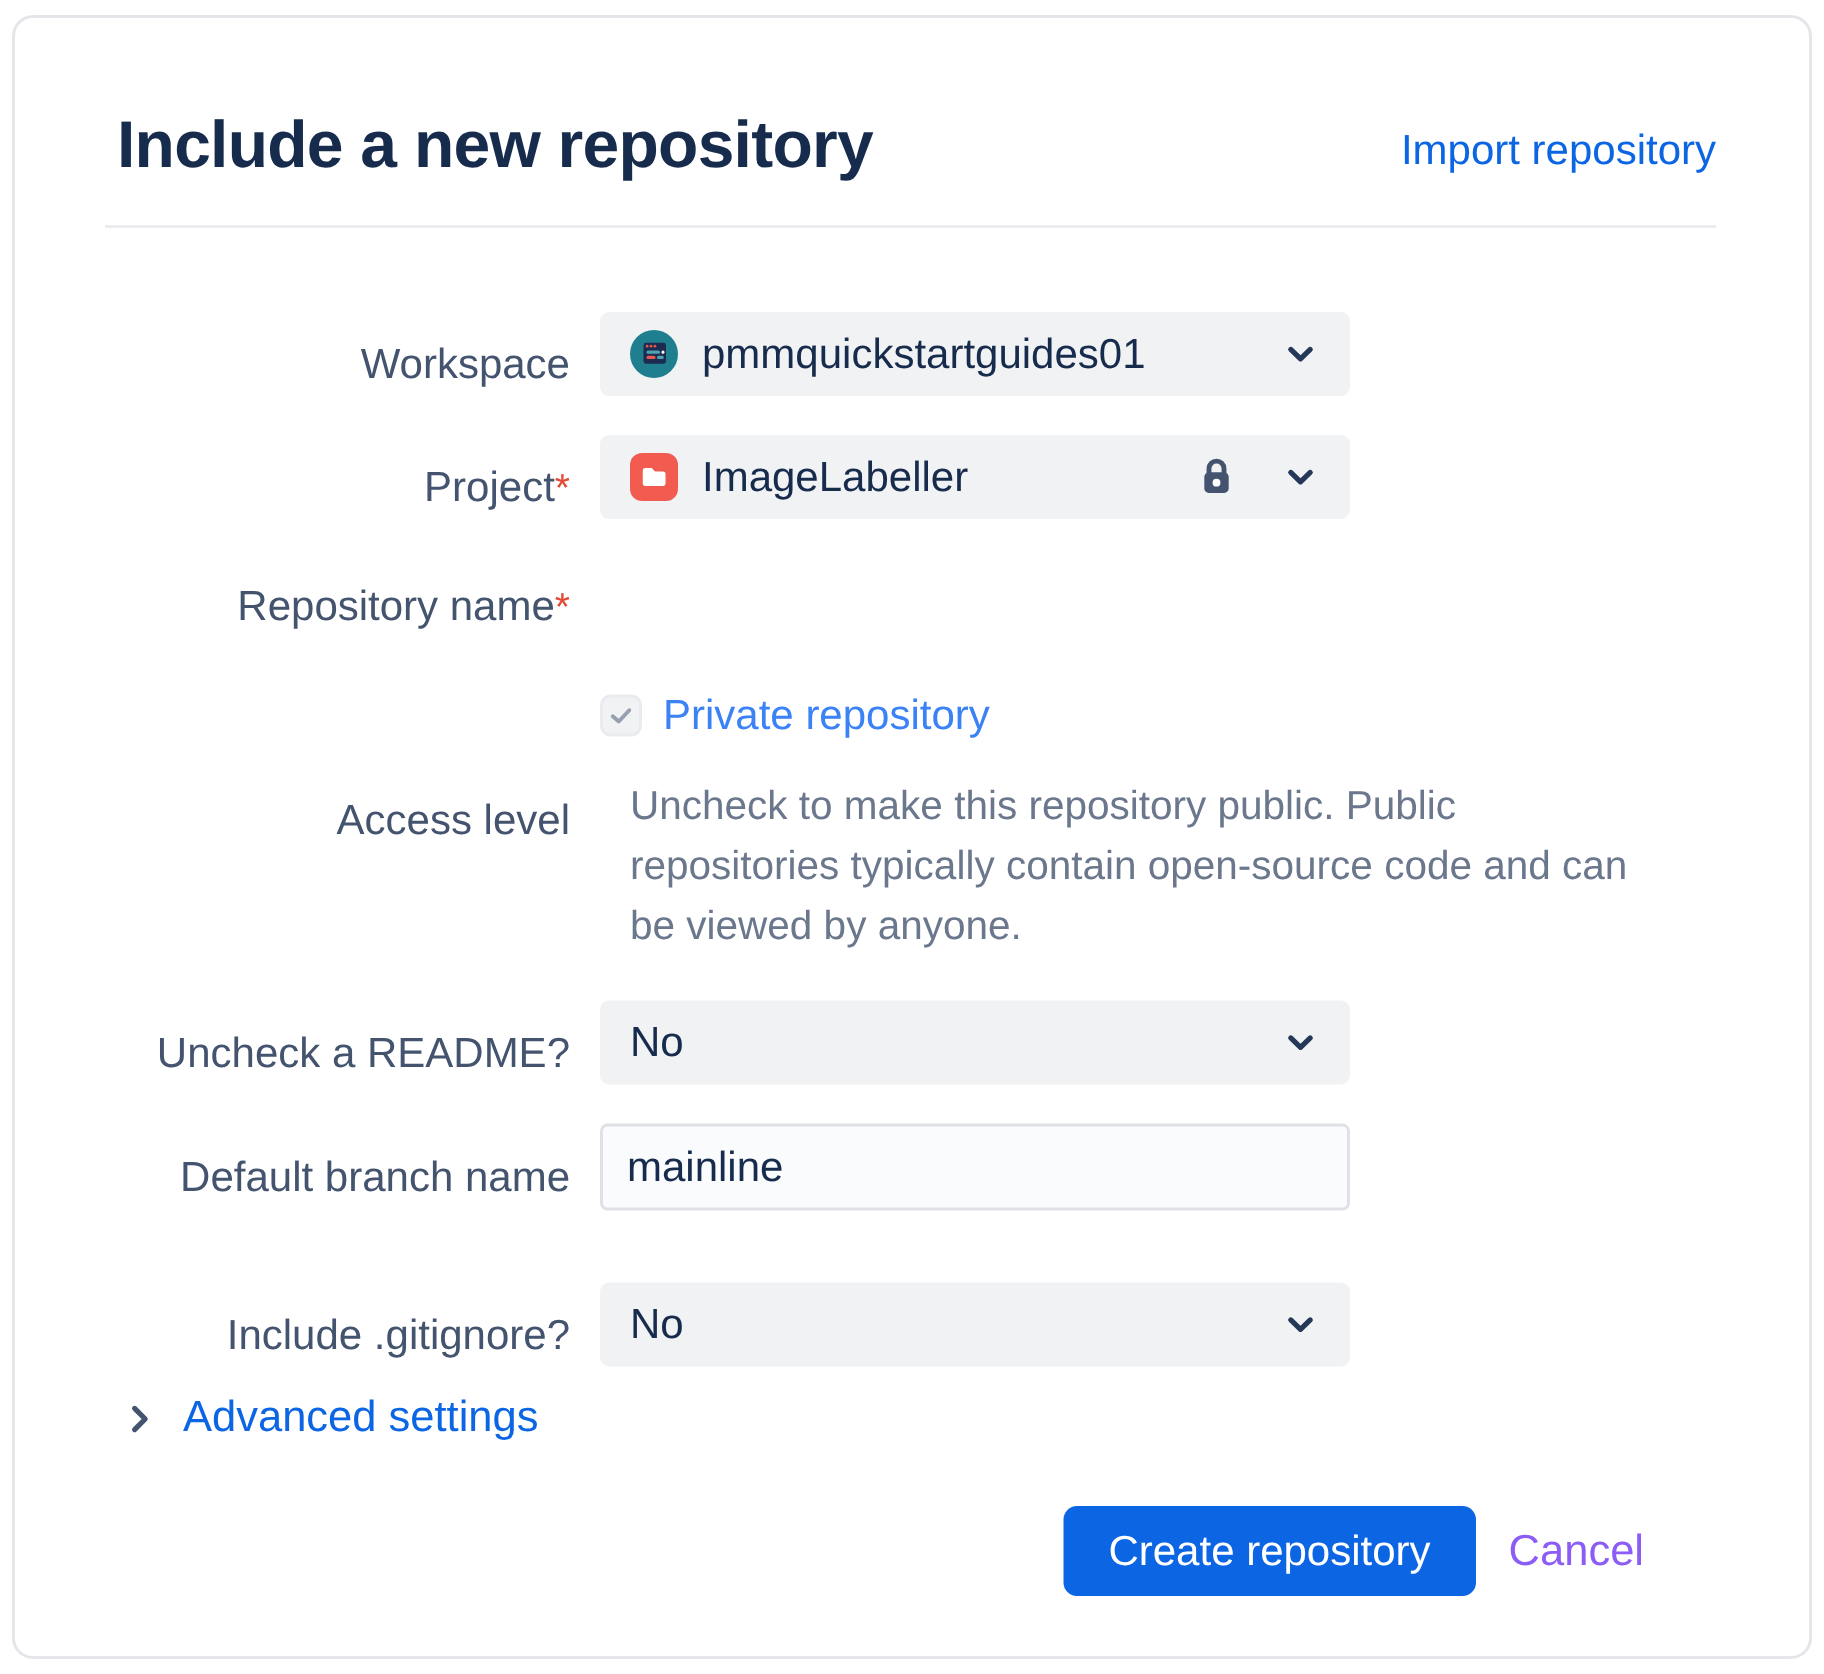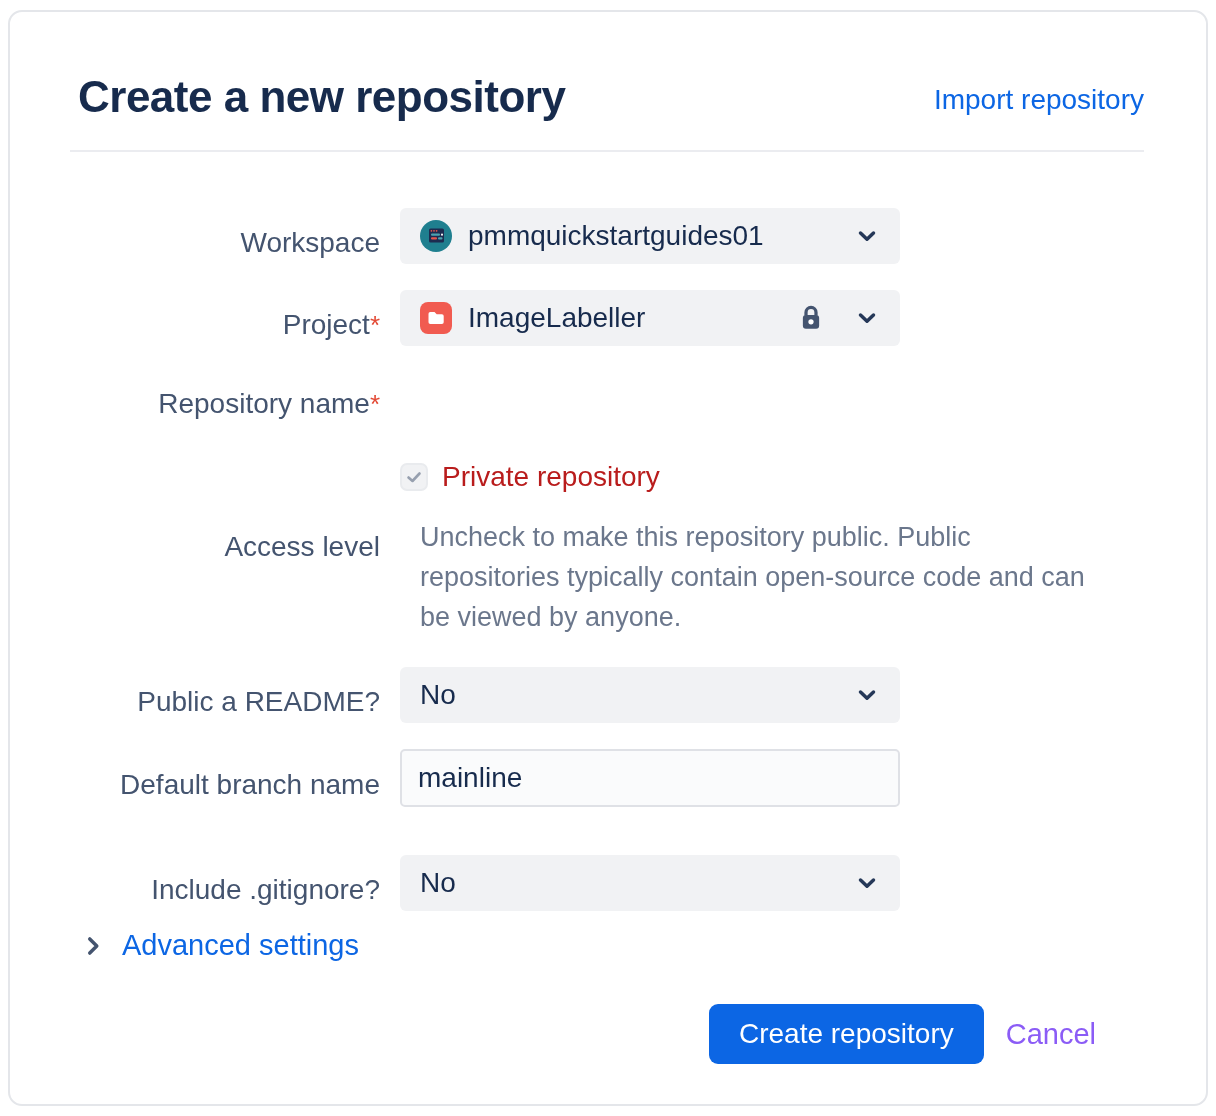--- a/index.html
+++ b/index.html
@@ -95,21 +95,21 @@
   .checkbox {
     width: 28px; height: 28px;
     background: #F1F2F4;
     border: 2px solid #E9EBEE;
     border-radius: 7px;
     display: flex; align-items: center; justify-content: center;
     flex: 0 0 auto;
   }
   .checkbox-label {
     font-size: 28px;
-    color: #b91c1c;
+    color: #3b82f6;
     margin-left: 14px;
   }
   .help-text {
     margin-top: 24px;
     margin-left: 20px;
     max-width: 690px;
     font-size: 27px;
     line-height: 40px;
     color: #6B778C;
   }
@@ -154,21 +154,21 @@
     text-decoration: none;
     cursor: pointer;
   }
 </style>
 </head>
 <body>
 
 <div class="card">
 
   <div class="header">
-    <h1 class="title">Create a new repository</h1>
+    <h1 class="title">Include a new repository</h1>
     <a class="import-link">Import repository</a>
   </div>
 
   <hr class="divider">
 
   <div class="form">
 
     <div class="row">
       <div class="label-col">Workspace</div>
       <div class="field-col">
@@ -228,21 +228,21 @@
               <path d="M4.5 10.5 L8.5 14 L15.5 6.5" fill="none" stroke="#97A0AF" stroke-width="2.6" stroke-linecap="round" stroke-linejoin="round"></path>
             </svg>
           </div>
           <span class="checkbox-label">Private repository</span>
         </div>
         <div class="help-text">Uncheck to make this repository public. Public repositories typically contain open-source code and can be viewed by anyone.</div>
       </div>
     </div>
 
     <div class="row">
-      <div class="label-col">Public a README?</div>
+      <div class="label-col">Uncheck a README?</div>
       <div class="field-col">
         <div class="select-box">
           <span class="select-value">No</span>
           <span class="spacer"></span>
           <svg class="chev" viewBox="0 0 24 24">
             <path d="M6 9.2 L12 15 L18 9.2" fill="none" stroke="#253858" stroke-width="3.2" stroke-linecap="round" stroke-linejoin="round"></path>
           </svg>
         </div>
       </div>
     </div>

